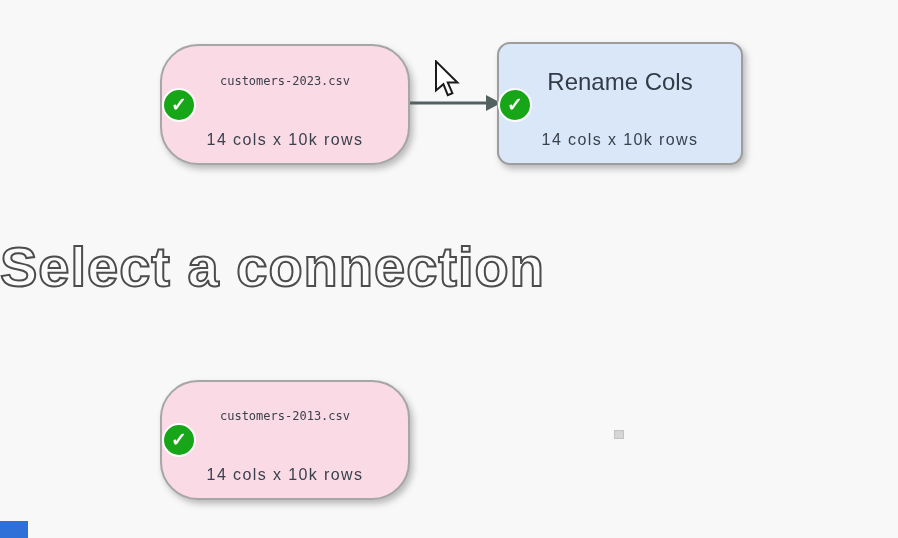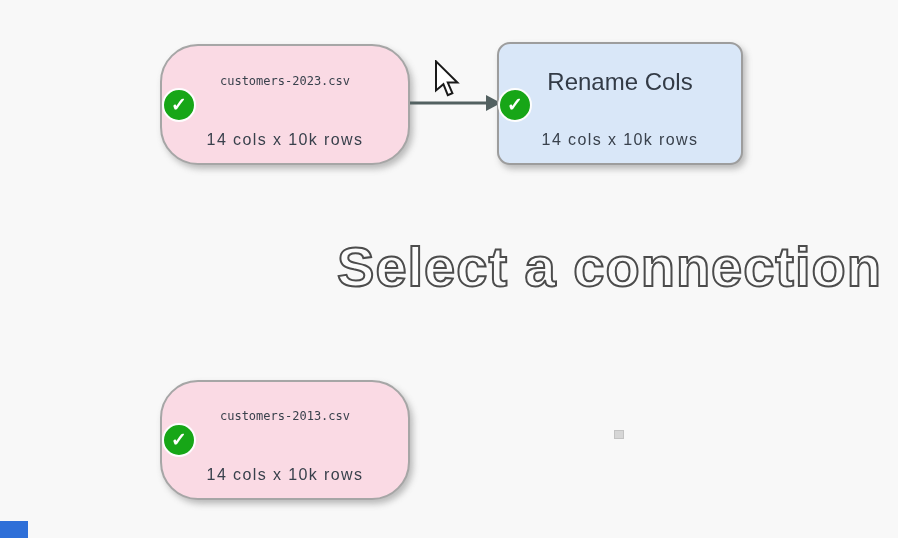--- a/index.html
+++ b/index.html
@@ -69,21 +69,21 @@
   #node-rename .check { left:-1px; top:44px; }
   #node-2022 .check { left:0px;  top:41px; }
 
   #connector { position:absolute; left:408px; top:91px; }
   #cursor    { position:absolute; left:434px; top:60px; }
 
   #watermark {
     position:absolute;
     left:0; top:234px;
     width:882px;
-    text-align:right;
+    text-align:left;
     font-size:56px;
     font-weight:bold;
     letter-spacing:1px;
     color:#fbfbfb;
     -webkit-text-stroke:2px #4c4c4c;
     white-space:nowrap;
   }
 
   #canvas-dot {
     position:absolute;

